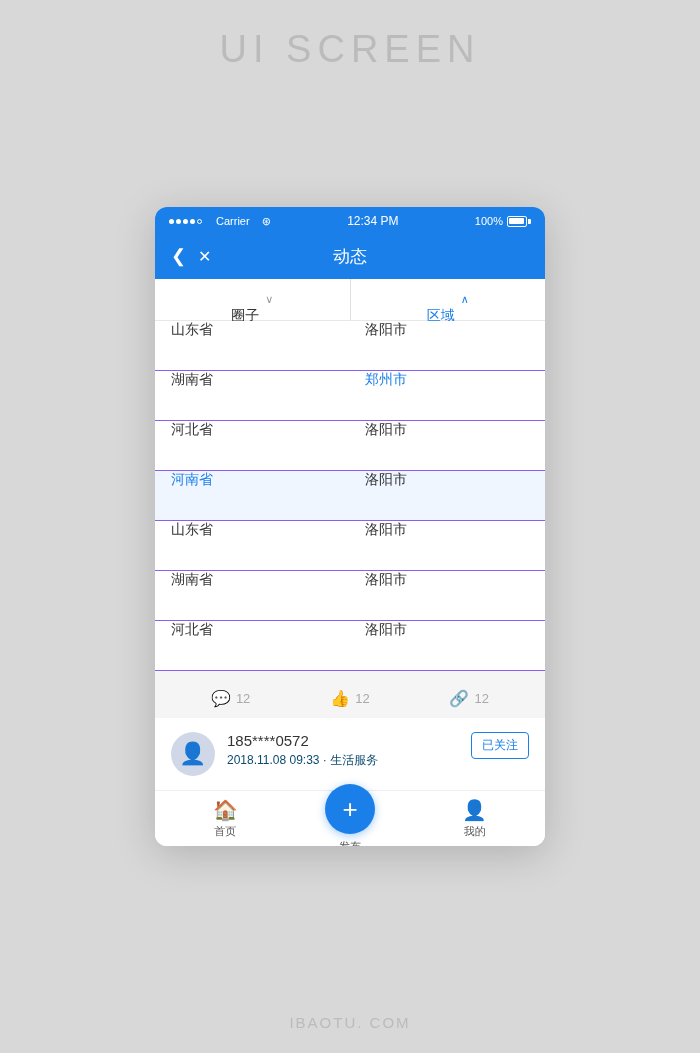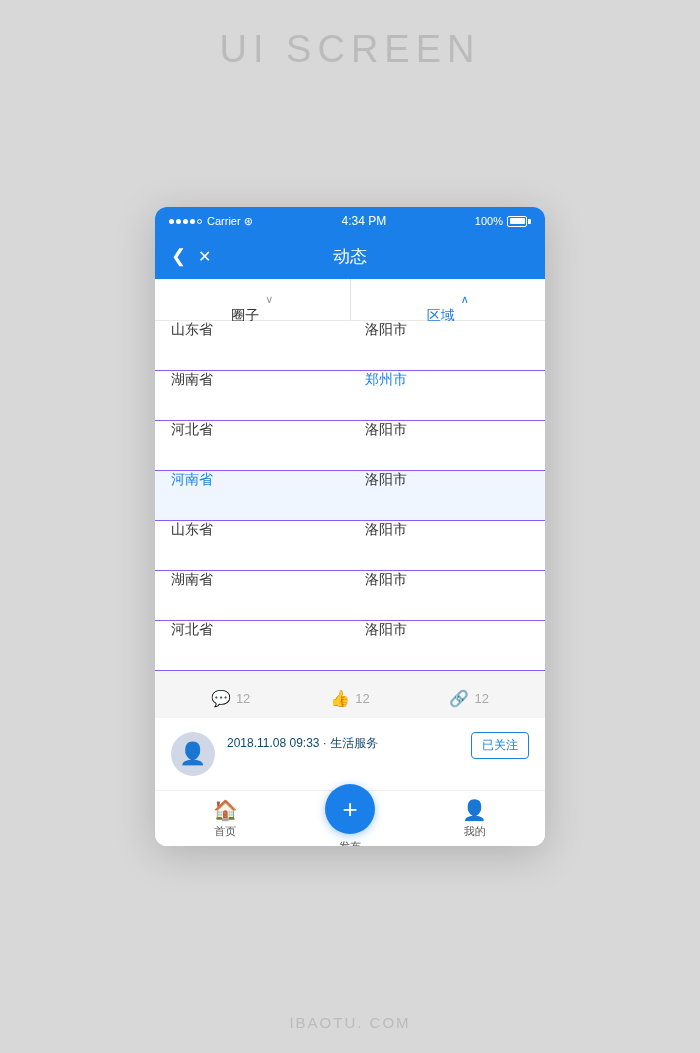--- a/index.html
+++ b/index.html
@@ -54,21 +54,21 @@
       background: #1a7fe8;
       display: flex;
       align-items: center;
       justify-content: space-between;
       padding: 6px 14px 4px;
       height: 26px;
     }
     .status-left {
       display: flex;
       align-items: center;
-      gap: 3px;
+      gap: 12px;
       font-size: 11px;
       color: #fff;
     }
     .status-dots {
       display: flex; gap: 2px;
     }
     .status-dot {
       width: 5px; height: 5px;
       border-radius: 50%;
       background: #fff;
@@ -327,21 +327,21 @@
       <div class="status-dots">
         <div class="status-dot"></div>
         <div class="status-dot"></div>
         <div class="status-dot"></div>
         <div class="status-dot"></div>
         <div class="status-dot empty"></div>
       </div>
       <span class="carrier-text">Carrier</span>
       <span class="wifi-icon">⊛</span>
     </div>
-    <div class="status-center">4:34 PM</div>
+    <div class="status-center">12:34 PM</div>
     <div class="status-right">
       <span>100%</span>
       <div class="battery">
         <div class="battery-body">
           <div class="battery-fill"></div>
         </div>
         <div class="battery-tip"></div>
       </div>
     </div>
   </div>
@@ -417,20 +417,21 @@
         <span class="stat-icon">🔗</span>
         <span>12</span>
       </div>
     </div>
 
     <div class="user-card">
       <div class="avatar-circle">
         <span class="avatar-icon">👤</span>
       </div>
       <div class="user-info">
+        <div class="user-phone">185****0572</div>
         <div class="user-meta">2018.11.08  09:33  · 生活服务</div>
       </div>
       <button class="follow-btn">已关注</button>
     </div>
 
   </div>
 
   <div class="bottom-nav">
 
     <div class="nav-item">

